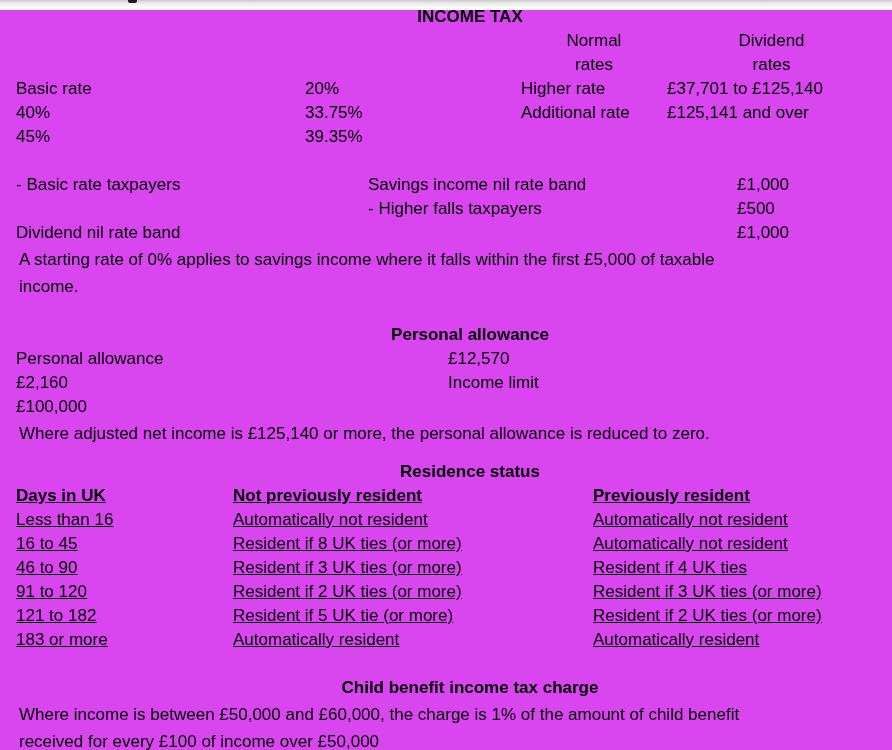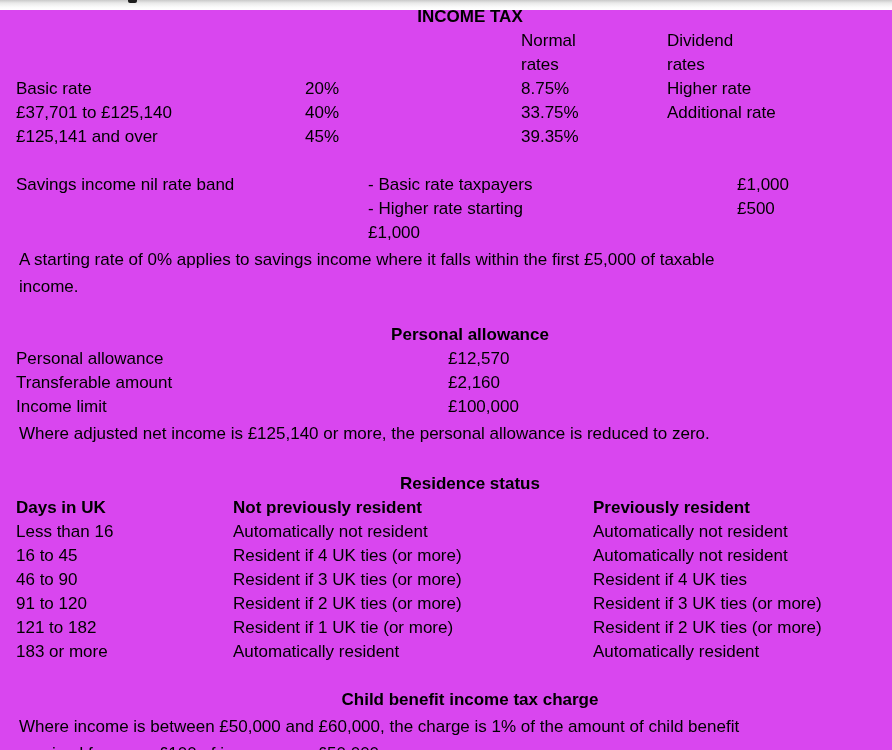--- a/index.html
+++ b/index.html
@@ -34,28 +34,28 @@
     margin: 0;
     font-size: 17px;
     line-height: 24px;
     font-weight: 700;
     text-align: center;
     transform: translateX(24px);
   }
   .grid-it  { display: grid; grid-template-columns: 289px 216px 146px 1fr; }
   .grid-nil { display: grid; grid-template-columns: 352px 369px 1fr; }
   .grid-pa  { display: grid; grid-template-columns: 432px 1fr; }
-  .grid-res { display: grid; grid-template-columns: 217px 360px 1fr; }
+  .grid-res { display: grid; grid-template-columns: 217px 360px 1fr; text-decoration: underline; }
   .cell { white-space: nowrap; }
-  .cell-wrap2 { white-space: pre-line; }
+  .cell-wrap2 { white-space: pre-line; text-align: center; }
   .bold { font-weight: 700; }
   .note { margin: 3px; }
   .sec-nil { margin-top: 24px; }
   .sec-pa  { margin-top: 24px; }
-  .sec-res { margin-top: 26px; }
+  .sec-res { margin-top: 14px; }
   .sec-cb  { margin-top: 24px; }
 </style>
 </head>
 <body>
 
 <div class="page">
   <div class="top-shade"></div>
   <div class="top-artifact"></div>
 
   <section>
@@ -63,91 +63,90 @@
     <div class="grid-it">
       <div class="cell"></div>
       <div class="cell"></div>
       <div class="cell cell-wrap2">Normal
 rates</div>
       <div class="cell cell-wrap2">Dividend
 rates</div>
 
       <div class="cell">Basic rate</div>
       <div class="cell">20%</div>
-      <div class="cell">8.75%</div>
 
       <div class="cell">Higher rate</div>
       <div class="cell">£37,701 to £125,140</div>
       <div class="cell">40%</div>
       <div class="cell">33.75%</div>
 
       <div class="cell">Additional rate</div>
       <div class="cell">£125,141 and over</div>
       <div class="cell">45%</div>
       <div class="cell">39.35%</div>
     </div>
   </section>
 
   <section class="sec-nil">
     <div class="grid-nil">
+      <div class="cell">- Basic rate taxpayers</div>
       <div class="cell">Savings income nil rate band</div>
-      <div class="cell">- Basic rate taxpayers</div>
       <div class="cell">£1,000</div>
 
       <div class="cell"></div>
-      <div class="cell">- Higher rate starting</div>
+      <div class="cell">- Higher falls taxpayers</div>
       <div class="cell">£500</div>
 
+      <div class="cell">Dividend nil rate band</div>
       <div class="cell"></div>
       <div class="cell">£1,000</div>
     </div>
     <p class="note">A starting rate of 0% applies to savings income where it falls within the first £5,000 of taxable</p>
     <p class="note">income.</p>
   </section>
 
   <section class="sec-pa">
     <h2 class="sec-title">Personal allowance</h2>
     <div class="grid-pa">
       <div class="cell">Personal allowance</div>
       <div class="cell">£12,570</div>
 
-      <div class="cell">Transferable amount</div>
       <div class="cell">£2,160</div>
 
       <div class="cell">Income limit</div>
       <div class="cell">£100,000</div>
     </div>
     <p class="note">Where adjusted net income is £125,140 or more, the personal allowance is reduced to zero.</p>
   </section>
 
   <section class="sec-res">
     <h2 class="sec-title">Residence status</h2>
     <div class="grid-res">
       <div class="cell bold">Days in UK</div>
       <div class="cell bold">Not previously resident</div>
       <div class="cell bold">Previously resident</div>
 
       <div class="cell">Less than 16</div>
       <div class="cell">Automatically not resident</div>
       <div class="cell">Automatically not resident</div>
 
       <div class="cell">16 to 45</div>
-      <div class="cell">Resident if 4 UK ties (or more)</div>
+      <div class="cell">Resident if 8 UK ties (or more)</div>
       <div class="cell">Automatically not resident</div>
 
       <div class="cell">46 to 90</div>
       <div class="cell">Resident if 3 UK ties (or more)</div>
       <div class="cell">Resident if 4 UK ties</div>
 
       <div class="cell">91 to 120</div>
       <div class="cell">Resident if 2 UK ties (or more)</div>
       <div class="cell">Resident if 3 UK ties (or more)</div>
 
       <div class="cell">121 to 182</div>
-      <div class="cell">Resident if 1 UK tie (or more)</div>
+      <div class="cell">Resident if 5 UK tie (or more)</div>
       <div class="cell">Resident if 2 UK ties (or more)</div>
 
       <div class="cell">183 or more</div>
       <div class="cell">Automatically resident</div>
       <div class="cell">Automatically resident</div>
     </div>
   </section>
 
   <section class="sec-cb">
     <h2 class="sec-title">Child benefit income tax charge</h2>

